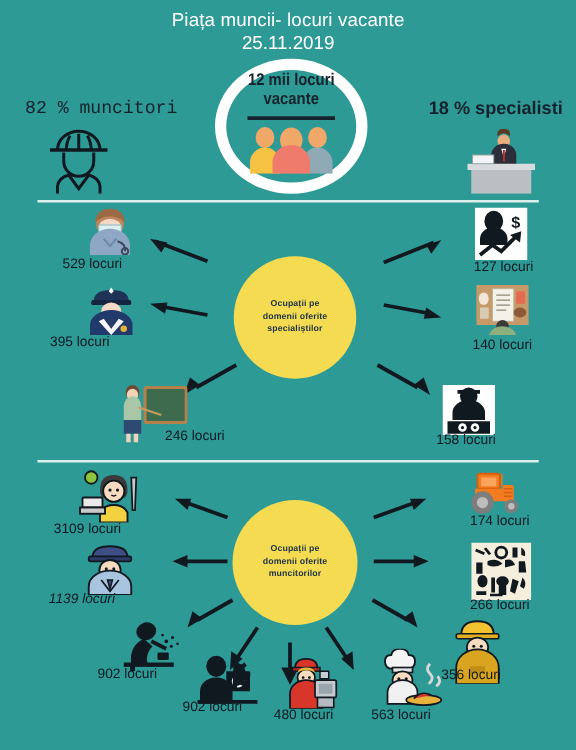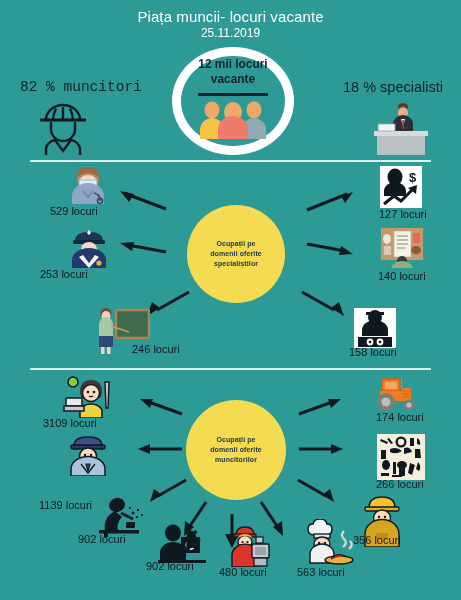--- a/index.html
+++ b/index.html
@@ -28,21 +28,21 @@
     font-size: 15px;
     font-weight: 400;
     letter-spacing: 0.1px;
   }
   .subtitle {
     position: absolute;
     left: 0; top: 26px;
     width: 461px;
     text-align: center;
     color: #ffffff;
-    font-size: 12px;
+    font-size: 15px;
     font-weight: 400;
   }
 
   
   .badge {
     position: absolute;
     left: 172px; top: 47px;
     width: 122px; height: 108px;
     border-radius: 50%;
     border: 9px solid #ffffff;
@@ -75,21 +75,21 @@
 
   
   .pct {
     position: absolute;
     color: #15212b;
     font-size: 14.5px;
     font-weight: 400;
     white-space: nowrap;
   }
   .pct-left  { left: 20px;  top: 79px; font-family: Liberation Mono, monospace; }
-  .pct-right { left: 343px; top: 79px; }
+  .pct-right { left: 343px; top: 79px; font-weight: bold; }
 
   .icon-hardhat {
     position: absolute;
     left: 32px; top: 103px;
     width: 62px; height: 52px;
   }
   .icon-desk {
     position: absolute;
     left: 360px; top: 103px;
     width: 68px; height: 52px;
@@ -242,21 +242,21 @@
     <svg class="node-icon" style="left:50px; top:228px; width:38px; height:40px;" viewBox="0 0 38 40">
       <path d="M5 13 q0 -9 14 -9 q14 0 14 9 z" fill="#1F3357"></path>
       <rect x="3" y="12" width="32" height="4" rx="1.5" fill="#16253F"></rect>
       <path d="M17 5 l2 -3 l2 3 l-2 2z" fill="#ffffff"></path>
       <ellipse cx="19" cy="21" rx="8" ry="7" fill="#F3D9C6"></ellipse>
       <path d="M2 40 v-8 a17 12 0 0 1 34 0 v8z" fill="#22396B"></path>
       <path d="M13 27 l6 8 l6 -8 l4 2 l-10 11 l-10 -11z" fill="#F3F5F8"></path>
       <path d="M16 28 l3 7 l3 -7 l-3 -1z" fill="#2B3E63"></path>
       <circle cx="29" cy="35" r="2.6" fill="#E2B53A"></circle>
     </svg>
-    <div class="node-caption" style="left:20px; top:268px;">253 locuri</div>
+    <div class="node-caption" style="left:20px; top:268px;">395 locuri</div>
   </div>
 
   <div class="node">
     <svg class="node-icon" style="left:74px; top:306px; width:56px; height:48px;" viewBox="0 0 56 48">
       <rect x="22" y="4" width="33" height="28" rx="1.5" fill="#3E6B4E" stroke="#B3814B" stroke-width="2.5"></rect>
       <ellipse cx="12" cy="8" rx="5.5" ry="6" fill="#6E4A33"></ellipse>
       <ellipse cx="12" cy="10" rx="4.5" ry="5" fill="#F0D3B9"></ellipse>
       <path d="M5 30 v-11 a7 8 0 0 1 14 0 v11z" fill="#A9C6A6"></path>
       <path d="M17 20 l18 6" stroke="#C89A5E" stroke-width="1.8" fill="none"></path>
       <rect x="5" y="30" width="14" height="11" fill="#2E4A73"></rect>
@@ -373,21 +373,21 @@
     <svg class="node-icon" style="left:47px; top:434px; width:42px; height:42px;" viewBox="0 0 42 42">
       <path d="M7 12 q0 -9 14 -9 q14 0 14 9z" fill="#3E4F85" stroke="#101820" stroke-width="1.5"></path>
       <rect x="4" y="11" width="34" height="4" rx="1.5" fill="#2C3A66" stroke="#101820" stroke-width="1.4"></rect>
       <ellipse cx="21" cy="22" rx="8.5" ry="8" fill="#F7DCC0" stroke="#101820" stroke-width="1.5"></ellipse>
       <circle cx="18" cy="21" r="1.2" fill="#101820"></circle>
       <circle cx="24" cy="21" r="1.2" fill="#101820"></circle>
       <path d="M4 42 v-7 a15 11 0 0 1 34 0 v7z" fill="#A8C4DE" stroke="#101820" stroke-width="1.5"></path>
       <path d="M14 30 l7 9 l7 -9" fill="none" stroke="#101820" stroke-width="1.4"></path>
       <path d="M19 30 l2 7 l2 -7z" fill="#3E4F85" stroke="#101820" stroke-width="1.2"></path>
     </svg>
-    <div class="node-caption" style="left:19px; top:499px;">1139 locuri</div>
+    <div class="node-caption" style="left:19px; top:473px;font-style:italic;">1139 locuri</div>
   </div>
 
   <div class="node">
     <svg class="node-icon" style="left:73px; top:497px; width:52px; height:40px;" viewBox="0 0 52 40">
       <ellipse cx="24" cy="8" rx="8" ry="7" fill="#101820" transform="rotate(-20 24 8)"></ellipse>
       <path d="M12 34 q-2 -14 10 -20 l7 6 q-6 6 -4 14z" fill="#101820"></path>
       <path d="M28 16 l12 6" stroke="#101820" stroke-width="3" fill="none"></path>
       <rect x="6" y="33" width="40" height="3.5" fill="#101820"></rect>
       <rect x="11" y="36" width="4" height="4" fill="#101820"></rect>
       <rect x="33" y="25" width="9" height="6" rx="1" fill="#101820"></rect>

